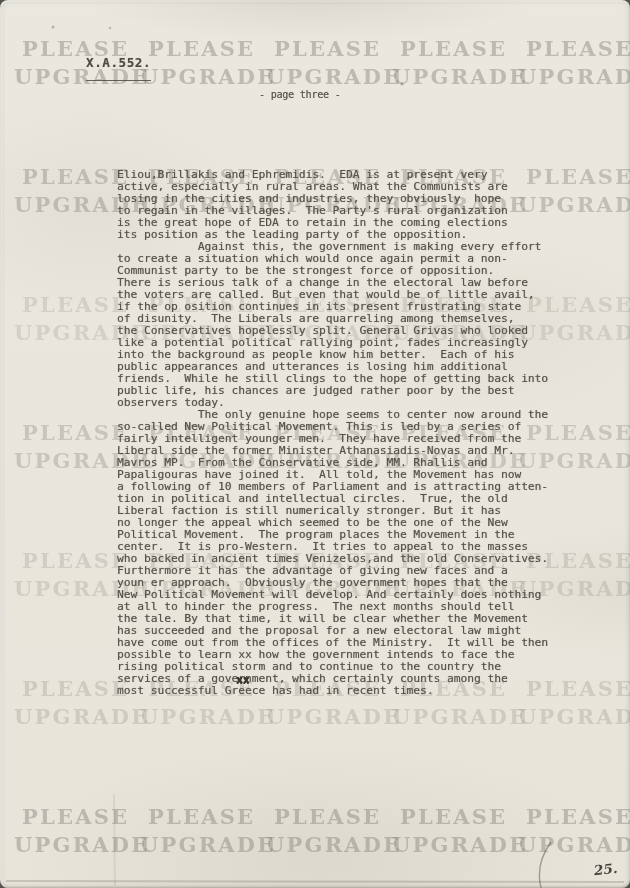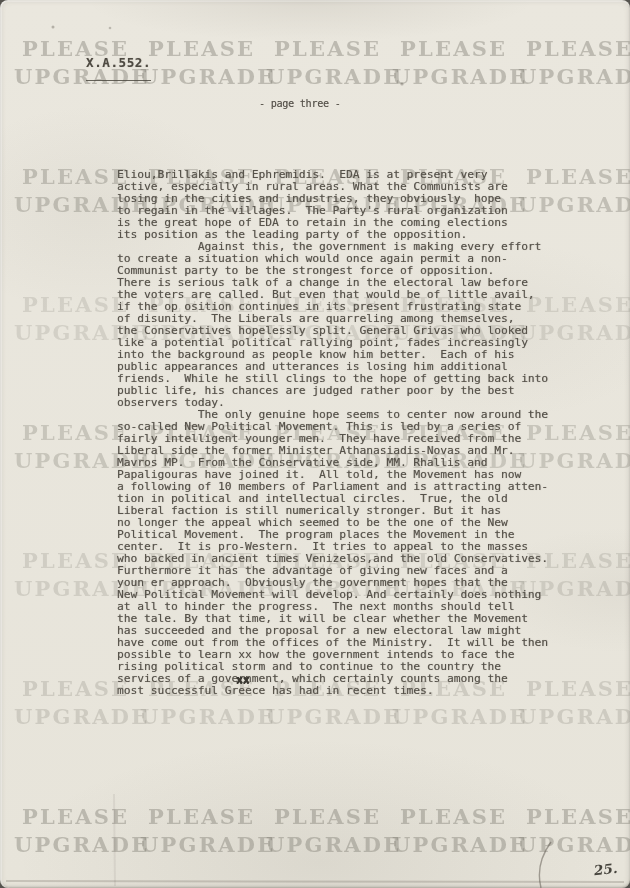--- a/index.html
+++ b/index.html
@@ -37,21 +37,21 @@
   }
   .ref{
     position:absolute;left:86px;top:55px;z-index:2;
     font-size:12.5px;font-weight:600;letter-spacing:0.6px;
     color:#4e4a42;
     border-bottom:1.5px solid rgba(78,74,66,0.85);
     padding-bottom:10px;
     text-shadow:0.3px 0.3px 0.7px rgba(85,80,72,0.5);
   }
   .page-label{
-    position:absolute;left:259px;top:98px;z-index:2;
+    position:absolute;left:259px;top:89px;z-index:2;
     font-size:10px;letter-spacing:-0.2px;
     color:#55514a;
     text-shadow:0.3px 0.3px 0.6px rgba(85,80,72,0.5);
   }
   .body-text{
     position:absolute;left:117px;top:169px;z-index:2;
     margin:0;
     font-family:"DejaVu Sans Mono","Liberation Mono",monospace;
     font-size:11.2px;line-height:12px;
     letter-spacing:0px;

